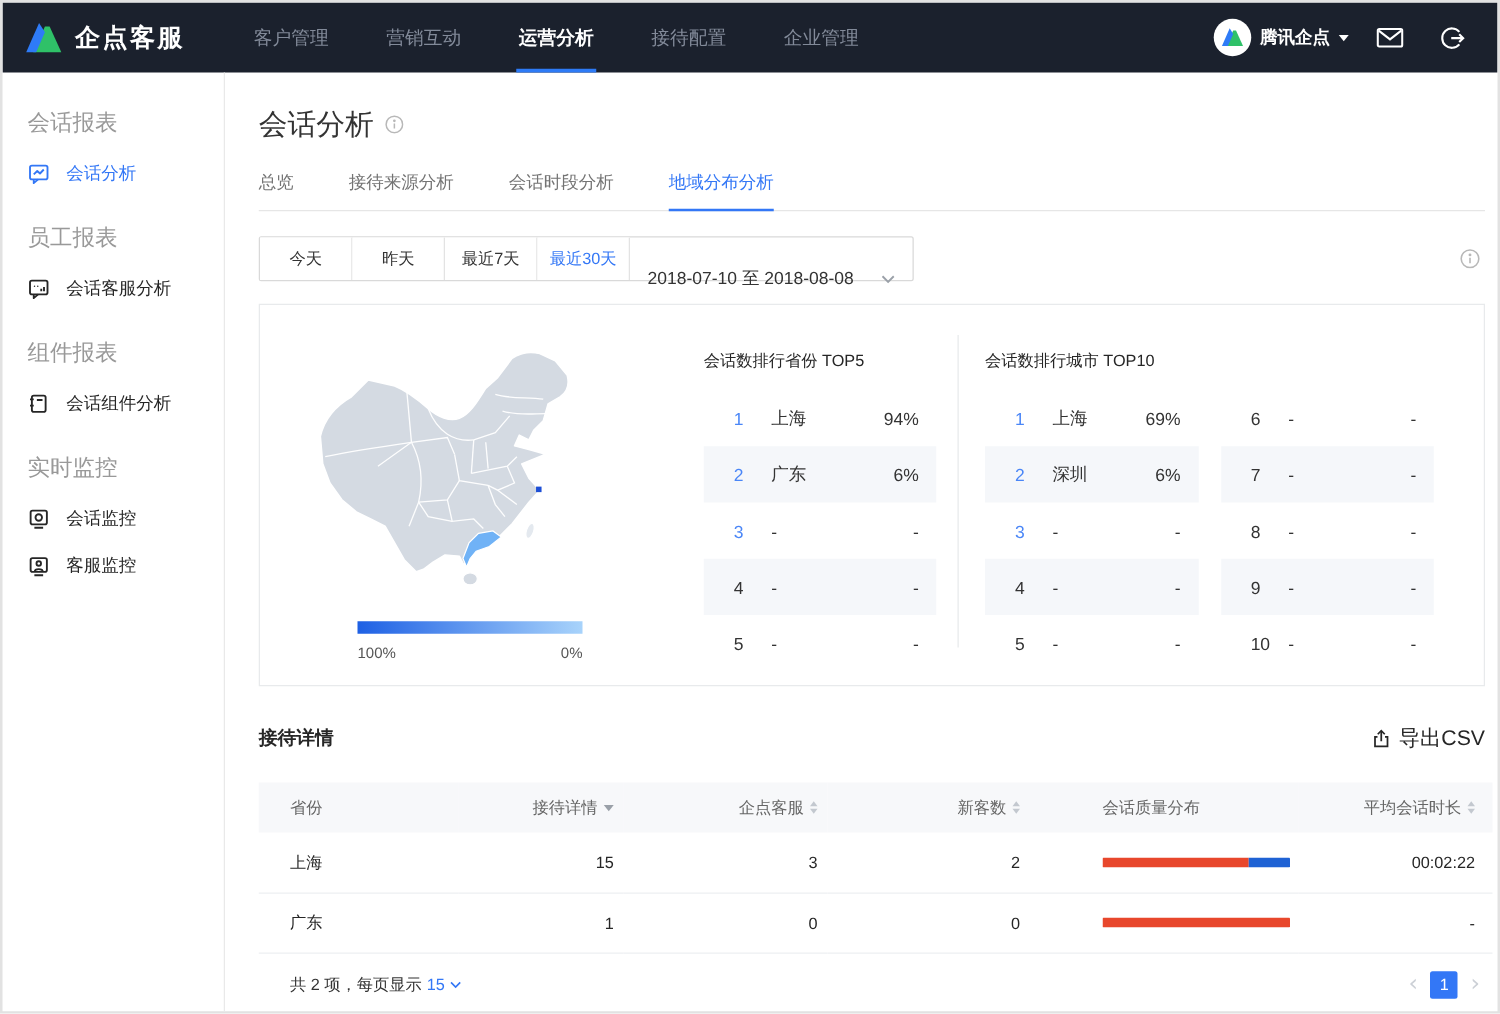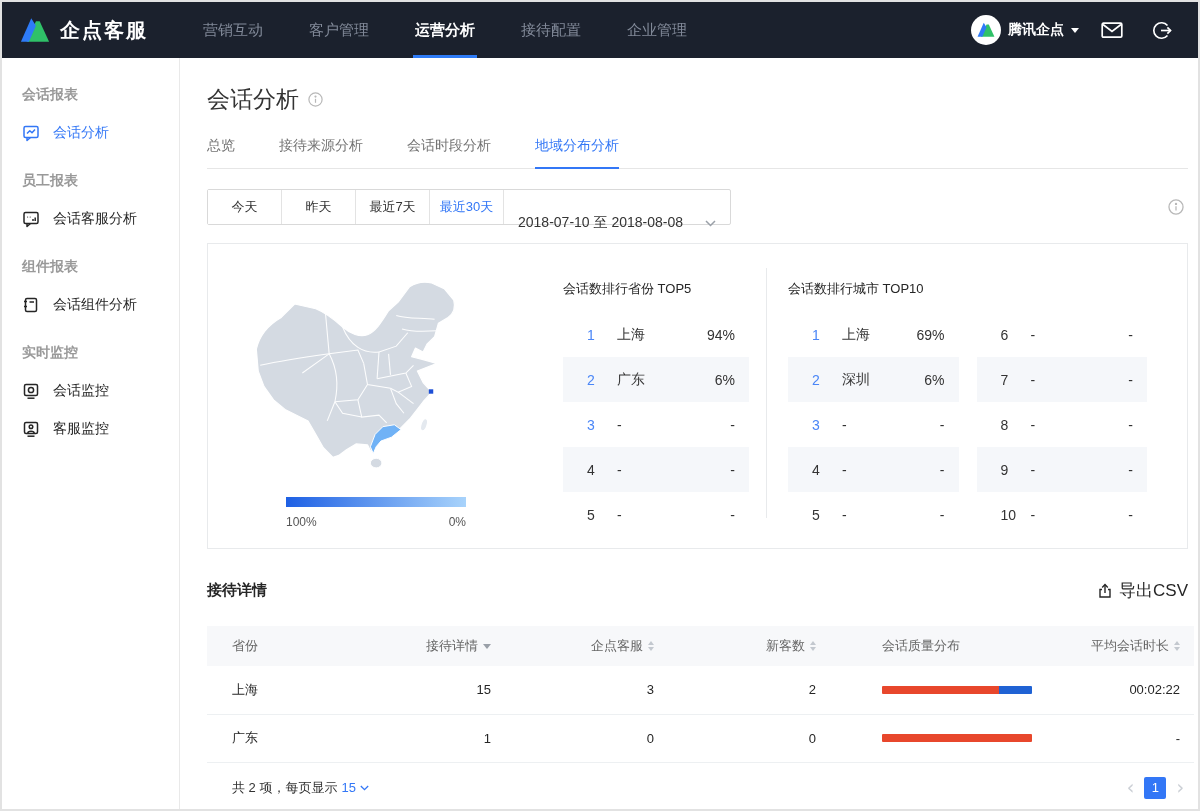--- a/index.html
+++ b/index.html
@@ -22,21 +22,21 @@
   .nav-right { margin-left:auto; display:flex; align-items:center; gap:16px; }
   .avatar { width:30px; height:30px; border-radius:50%; background:#fff; display:flex; align-items:center; justify-content:center; }
   .account-wrap { display:flex; align-items:center; gap:7px; cursor:pointer; }
   .account-name { color:#fff; font-size:14px; font-weight:bold; }
   .caret-down-white { width:0; height:0; border-left:4.5px solid transparent; border-right:4.5px solid transparent; border-top:5px solid #fff; }
   .nav-icon { display:flex; align-items:center; justify-content:center; cursor:pointer; padding:4px 6px; }
 
   
   .body-row { flex:1; display:flex; min-height:0; }
   .sidebar { width:178px; flex:0 0 178px; border-right:1px solid #e9e9e9; padding:28px 0 0 20px; }
-  .side-title { font-size:14px; color:#999; margin:30px 0 0;font-weight:bold; }
+  .side-title { font-size:18px; color:#999; margin:30px 0 0; }
   .side-section:first-child .side-title { margin-top:0; }
   .side-item { display:flex; align-items:center; gap:13px; margin-top:20px; font-size:14px; color:#262626; cursor:pointer; }
   .side-item.active { color:#3377f6; }
   .side-icon { display:flex; width:18px; height:18px; }
   .side-icon svg { width:18px; height:18px; }
 
   .main { flex:1; padding:0 10px 0 27px; overflow:hidden; }
 
   .page-head { margin-top:26px; display:flex; align-items:center; gap:9px; }
   .page-title { font-size:23px; font-weight:400; color:#333; margin:0; }
@@ -110,22 +110,22 @@
 
   <header class="navbar">
     <div class="brand">
       <svg width="30" height="27" viewBox="0 0 32 28">
         <path fill="#2fc168" d="M17,4 L7,26 L31,26 L21,4 Z"></path>
         <path fill="#2e7bf7" d="M12,1 L1,26 L9.5,26 L17,9 Z"></path>
       </svg>
       <span class="brand-name">企点客服</span>
     </div>
     <nav class="nav-menu">
+        <div class="nav-item">客户管理</div>
         <div class="nav-item">营销互动</div>
-        <div class="nav-item">客户管理</div>
         <div class="nav-item active">运营分析</div>
         <div class="nav-item">接待配置</div>
         <div class="nav-item">企业管理</div>
       </nav>
     <div class="nav-right">
       <div class="account-wrap">
         <span class="avatar">
           <svg width="18" height="16" viewBox="0 0 32 28">
             <path fill="#2fc168" d="M17,4 L7,26 L31,26 L21,4 Z"></path>
             <path fill="#2e7bf7" d="M12,1 L1,26 L9.5,26 L17,9 Z"></path>

